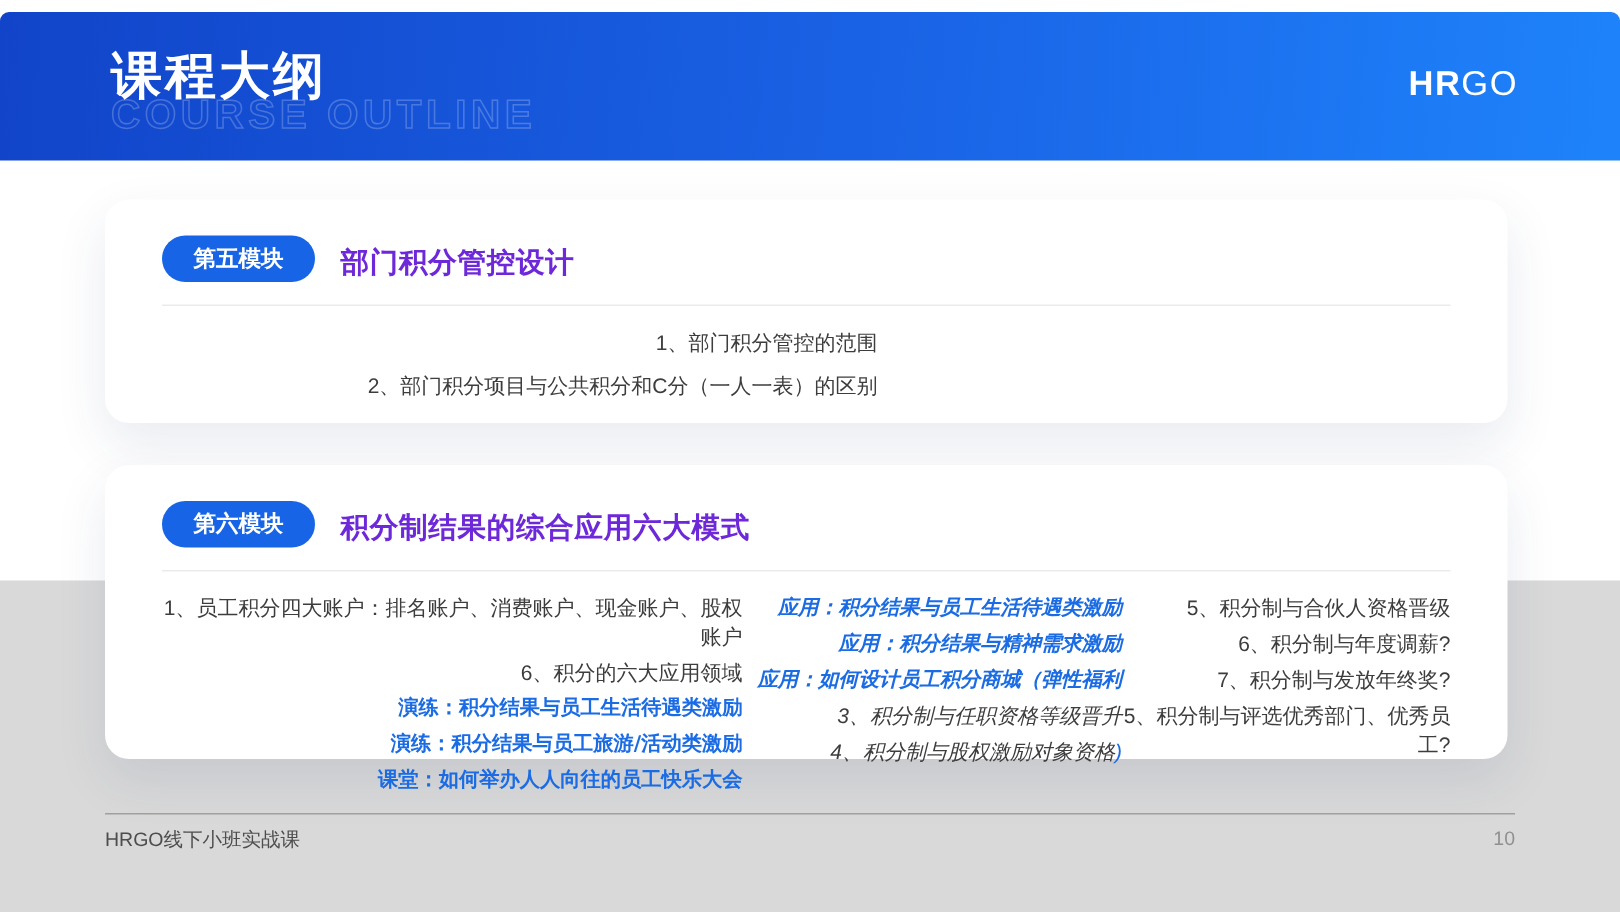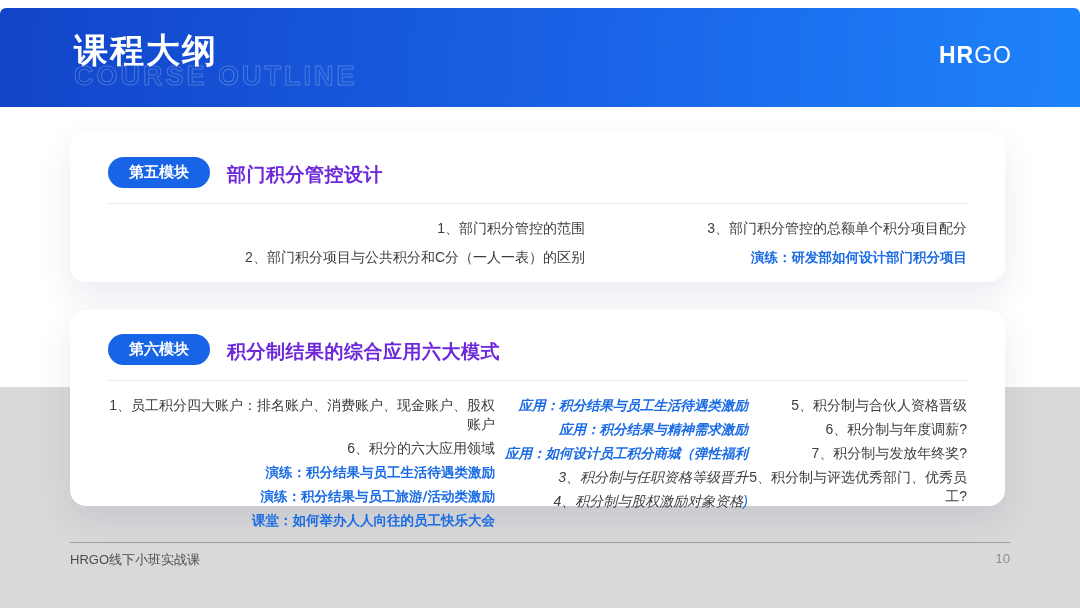--- a/index.html
+++ b/index.html
@@ -69,24 +69,20 @@
         <div class="card-head">
           <span class="badge">第五模块</span>
           <span class="card-title">部门积分管控设计</span>
         </div>
         <div class="divider"></div>
         <div class="cols">
           <div class="col">
             <p class="item normal">1、部门积分管控的范围</p>
             <p class="item normal">2、部门积分项目与公共积分和C分（一人一表）的区别</p>
           </div>
-          <div class="col">
-            <p class="item normal">3、部门积分管控的总额单个积分项目配分</p>
-            <p class="item blue">演练：研发部如何设计部门积分项目</p>
-          </div>
         </div>
       </div>
       <div class="card card-1">
         <div class="card-head">
           <span class="badge">第六模块</span>
           <span class="card-title">积分制结果的综合应用六大模式</span>
         </div>
         <div class="divider"></div>
         <div class="cols">
           <div class="col">

